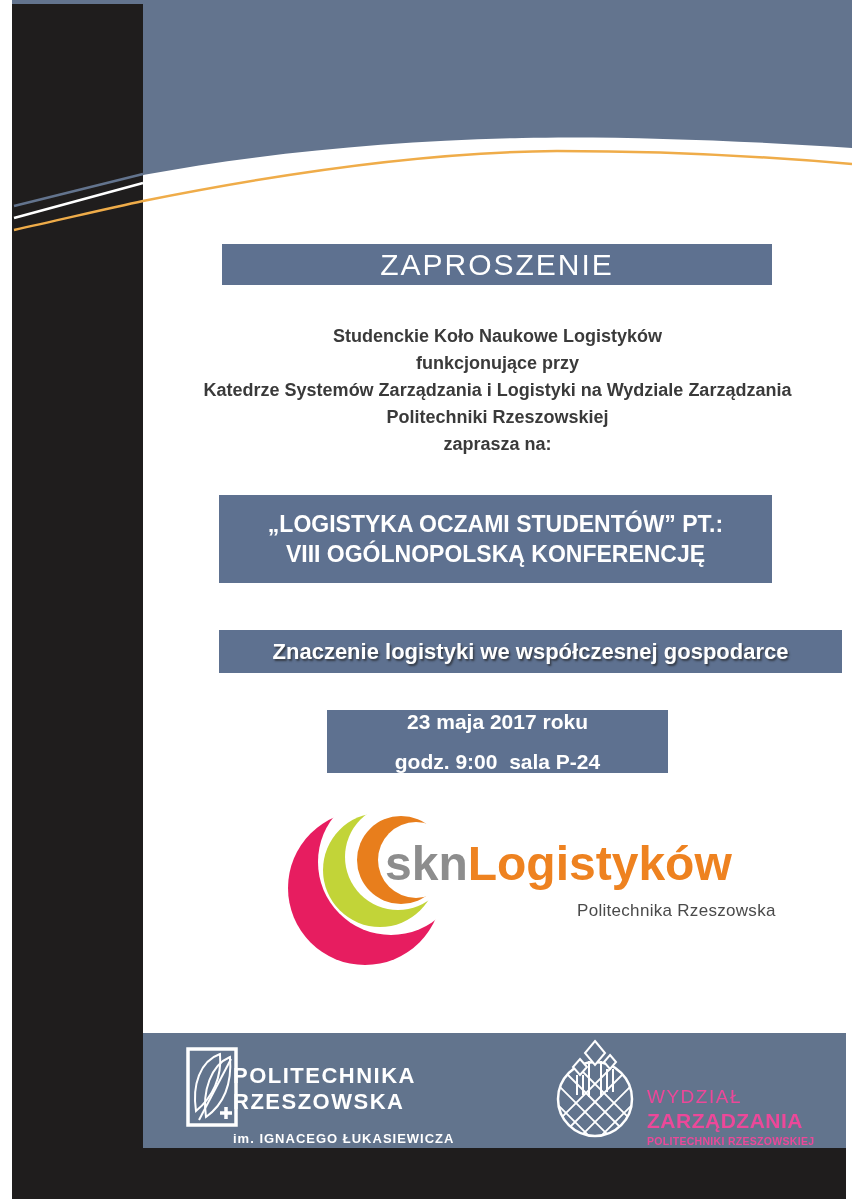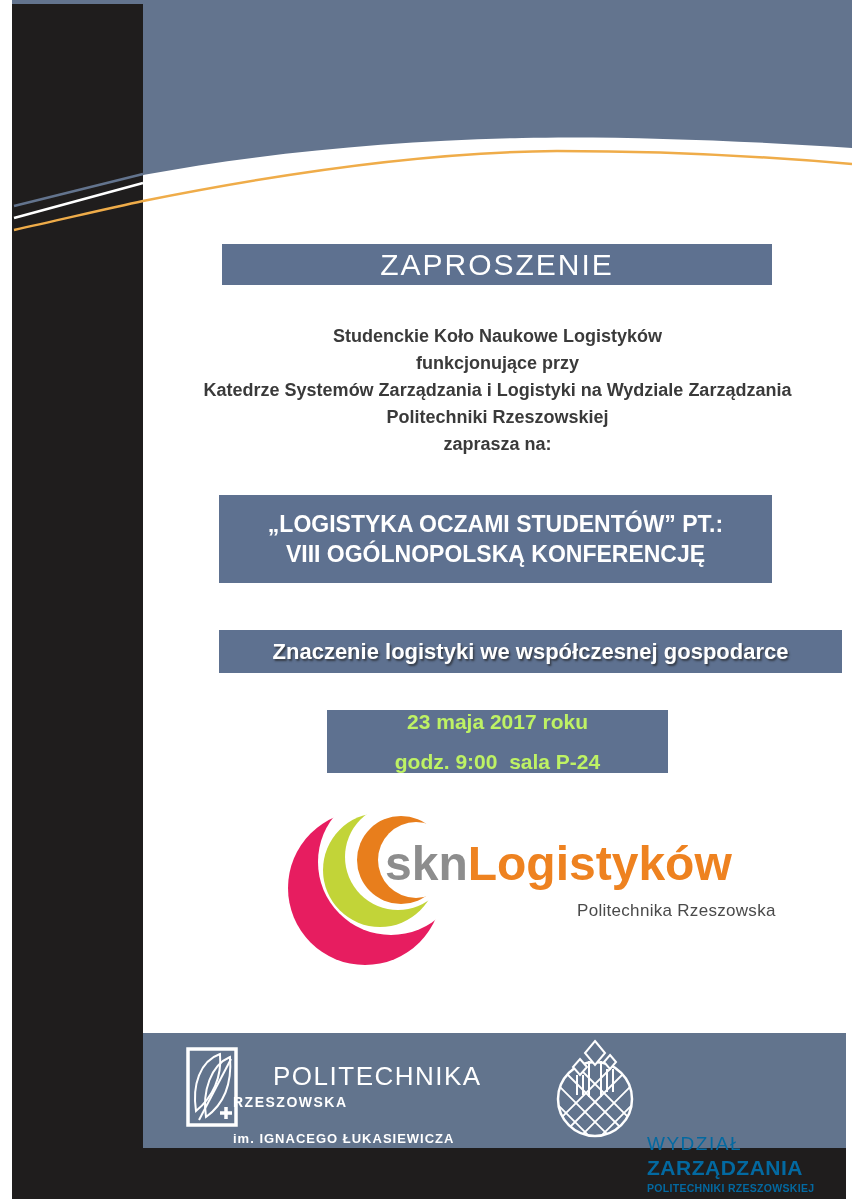--- a/index.html
+++ b/index.html
@@ -32,39 +32,39 @@
   
   .topic-bar{
     left:219px;top:630px;width:623px;height:43px;background:#5E7190;
     color:#fff;font-weight:bold;font-size:22px;text-align:center;
     display:flex;align-items:center;justify-content:center;
     text-shadow:1.5px 1.5px 2px rgba(30,30,30,0.65);
   }
   
   .date-box{
     left:327px;top:710px;width:341px;height:63px;background:#5E7190;
-    color:#bef264;font-weight:bold;font-size:21px;line-height:28px;text-align:center;
+    color:#ffffff;font-weight:bold;font-size:21px;line-height:28px;text-align:center;
     display:flex;flex-direction:column;justify-content:center;gap:12px;
   }
   .pre{white-space:pre;}
   
   .crescents{left:283px;top:808px;width:200px;height:160px;}
   .logo-text{left:385px;top:836px;font-weight:bold;font-size:48px;letter-spacing:0;white-space:nowrap;}
   .logo-text .skn{color:#8D8D8D;}
   .logo-text .name{color:#EE8220;}
   .logo-caption{left:577px;top:901px;font-weight:normal;font-size:17px;color:#4A4A4A;letter-spacing:0.3px;}
   
   .footer-band{left:143px;top:1033px;width:703px;height:115px;background:#62748D;}
   .prz-logo{left:186px;top:1047px;width:52px;height:80px;}
   .uni-text{left:233px;top:1063px;color:#fff;}
-  .uni-l1{font-weight:normal;font-size:26px;letter-spacing:1.5px;line-height:26px;margin-left:40px;}
-  .uni-l2{font-weight:bold;font-size:14px;letter-spacing:1.5px;line-height:26px;}
+  .uni-l1{font-weight:bold;font-size:22px;letter-spacing:1.5px;line-height:26px;}
+  .uni-l2{font-weight:bold;font-size:22px;letter-spacing:1.5px;line-height:26px;}
   .uni-l3{font-weight:bold;font-size:13px;letter-spacing:1px;margin-top:16px;}
   .wz-emblem{left:550px;top:1037px;width:90px;height:105px;}
-  .fac-text{left:647px;top:1132px;color:#0369a1;}
+  .fac-text{left:647px;top:1085px;color:#ec4899;}
   .fac-l1{font-size:19px;letter-spacing:1.5px;line-height:24px;}
   .fac-l2{font-weight:bold;font-size:21px;letter-spacing:0.5px;line-height:23px;}
   .fac-l3{font-weight:bold;font-size:10.5px;letter-spacing:0.3px;margin-top:3px;}
 </style>
 </head>
 <body>
 
 <div class="abs left-band"></div>
 <div class="abs bottom-band"></div>
 

